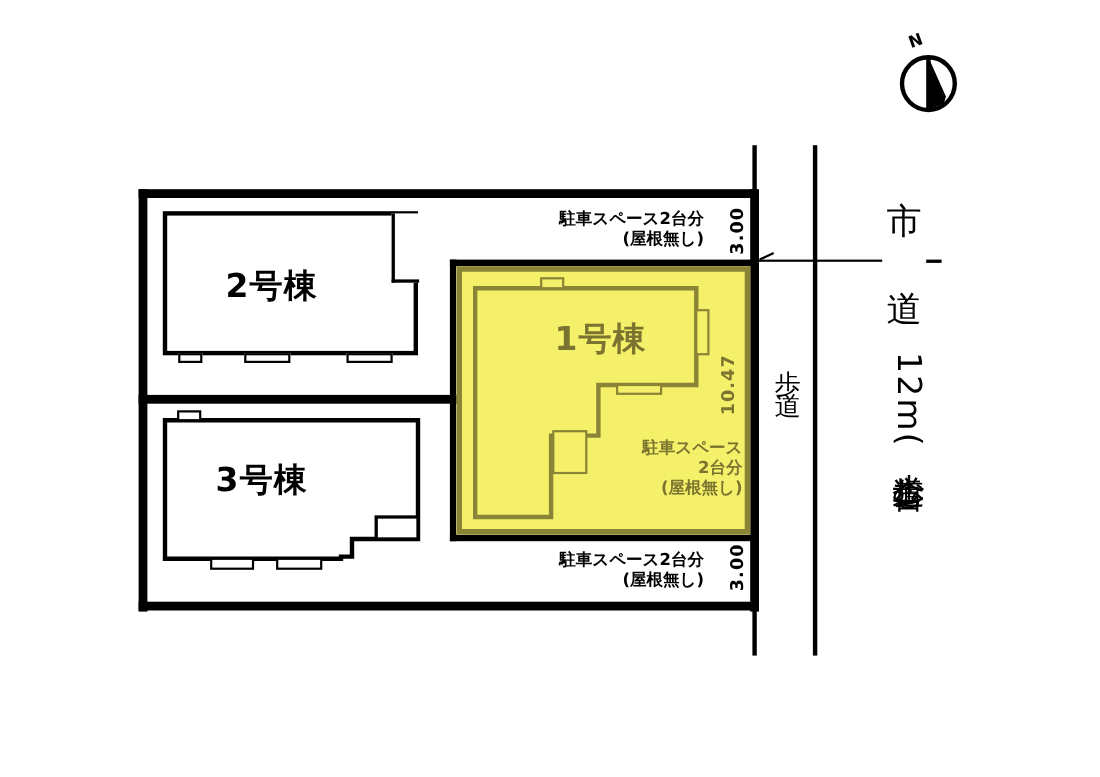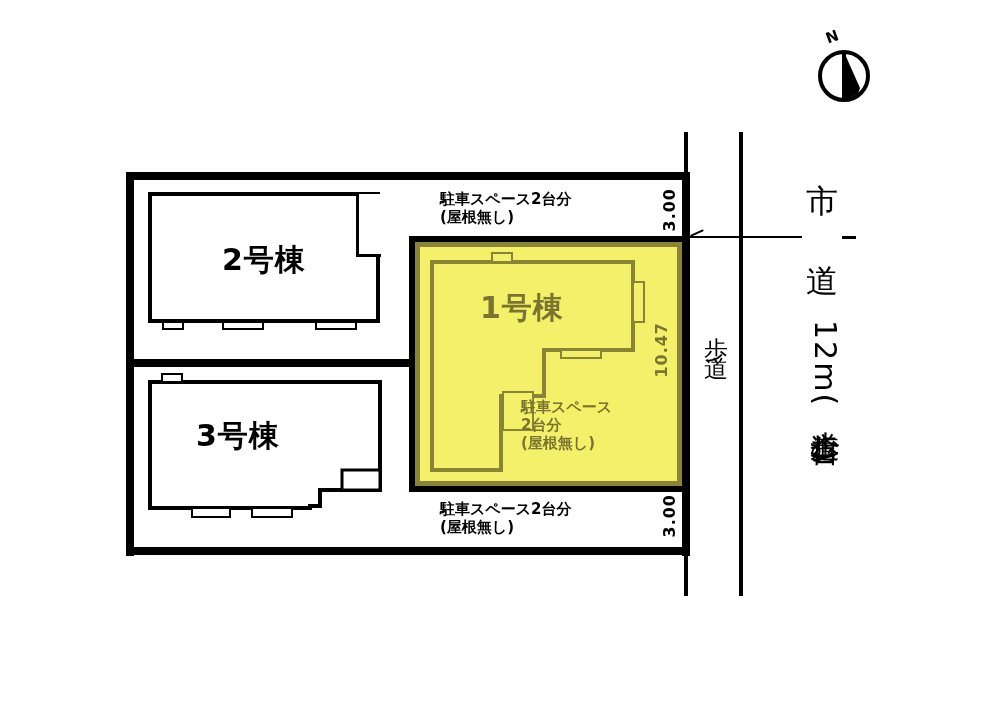--- a/index.html
+++ b/index.html
@@ -3,21 +3,21 @@
   <meta charset="utf-8">
   <style>
     html, body { margin:0; padding:0; background:#ffffff; }
     body { width:1000px; height:706px; position:relative; overflow:hidden;
            font-family:"DejaVu Sans", sans-serif; }
     .abs { position:absolute; }
     .blk { background:#000; position:absolute; }
     .bldg { position:absolute; border:4px solid #000; background:#fff; box-sizing:border-box; }
     .small-box { position:absolute; border:2px solid #000; background:#fff; box-sizing:border-box; }
     .lbl-bldg { position:absolute; font-weight:bold; font-size:30px; color:#000; letter-spacing:1px; }
-    .park { position:absolute; font-size:15px; font-weight:bold; line-height:18px; text-align:left; color:#000; }
+    .park { position:absolute; font-size:15px; font-weight:bold; line-height:18px; text-align:right; color:#000; }
     .vdim { position:absolute; writing-mode:vertical-rl; font-size:16px; font-weight:bold; letter-spacing:1px; }
     .vtext { position:absolute; writing-mode:vertical-rl; font-size:26px; color:#000; letter-spacing:8px; }
     .olive { color:#7a7430; }
   </style>
 </head>
 <body>
 
 <div class="abs" style="left:812px;top:28px;width:62px;height:78px;">
   <span class="abs" style="left:14px;top:0;font-weight:bold;font-size:15px;transform:rotate(-20deg);">N</span>
   <svg class="abs" style="left:4px;top:20px;" width="56" height="56" viewBox="0 0 56 56">
@@ -40,35 +40,35 @@
 
 <div class="abs" style="left:415px;top:242px;width:267px;height:244px;background:#f5f06a;box-shadow:inset 0 0 0 5px #8a8437;"></div>
 
 <svg class="abs" style="left:415px;top:242px;" width="267" height="244" viewBox="0 0 267 244">
   <polygon points="17,20 218,20 218,108 129,108 129,154 86,154 86,228 17,228" fill="#f5f06a" stroke="#8a8437" stroke-width="4"></polygon>
   <rect x="77" y="11" width="20" height="9" fill="#f5f06a" stroke="#8a8437" stroke-width="2"></rect>
   <rect x="218" y="40" width="11" height="40" fill="#f5f06a" stroke="#8a8437" stroke-width="2"></rect>
   <rect x="146" y="108" width="40" height="8" fill="#f5f06a" stroke="#8a8437" stroke-width="2"></rect>
   <rect x="88" y="150" width="30" height="38" fill="#f5f06a" stroke="#8a8437" stroke-width="2"></rect>
 </svg>
-<span class="lbl-bldg olive" style="left:480px;top:288px;">1号棟</span>
+<span class="lbl-bldg olive" style="left:504px;top:288px;">1号棟</span>
 
-<div class="park olive" style="left:521px;top:398px;width:140px;">
+<div class="park olive" style="left:535px;top:398px;width:140px;">
   <div>駐車スペース</div>
   <div>2台分</div>
   <div>(屋根無し)</div>
 </div>
 <span class="vdim olive" style="left:652px;top:322px;transform:rotate(180deg);">10.47</span>
 
 <div class="bldg" style="left:148px;top:192px;width:232px;height:131px;"></div>
 <div class="abs" style="left:356px;top:194px;width:22px;height:60px;background:#fff;border-left:3px solid #000;border-bottom:3px solid #000;"></div>
 <div class="small-box" style="left:162px;top:321px;width:22px;height:9px;"></div>
 <div class="small-box" style="left:222px;top:321px;width:42px;height:9px;"></div>
 <div class="small-box" style="left:315px;top:321px;width:42px;height:9px;"></div>
-<span class="lbl-bldg" style="left:222px;top:240px;">2号棟</span>
+<span class="lbl-bldg" style="left:205px;top:240px;">2号棟</span>
 
 <svg class="abs" style="left:144px;top:372px;" width="240" height="150" viewBox="0 0 240 150">
   <polygon points="6,10 236,10 236,118 176,118 176,134 166,134 166,136 6,136" fill="#fff" stroke="#000" stroke-width="4" stroke-linejoin="miter"></polygon>
   <polygon points="200,134 176,134 176,154" fill="none"></polygon>
   <rect x="198" y="98" width="38" height="20" fill="#fff" stroke="#000" stroke-width="3"></rect>
   <rect x="18" y="2" width="20" height="8" fill="#fff" stroke="#000" stroke-width="2"></rect>
   <rect x="48" y="136" width="38" height="9" fill="#fff" stroke="#000" stroke-width="2"></rect>
   <rect x="108" y="136" width="40" height="9" fill="#fff" stroke="#000" stroke-width="2"></rect>
 </svg>
 <span class="lbl-bldg" style="left:196px;top:416px;">3号棟</span>

